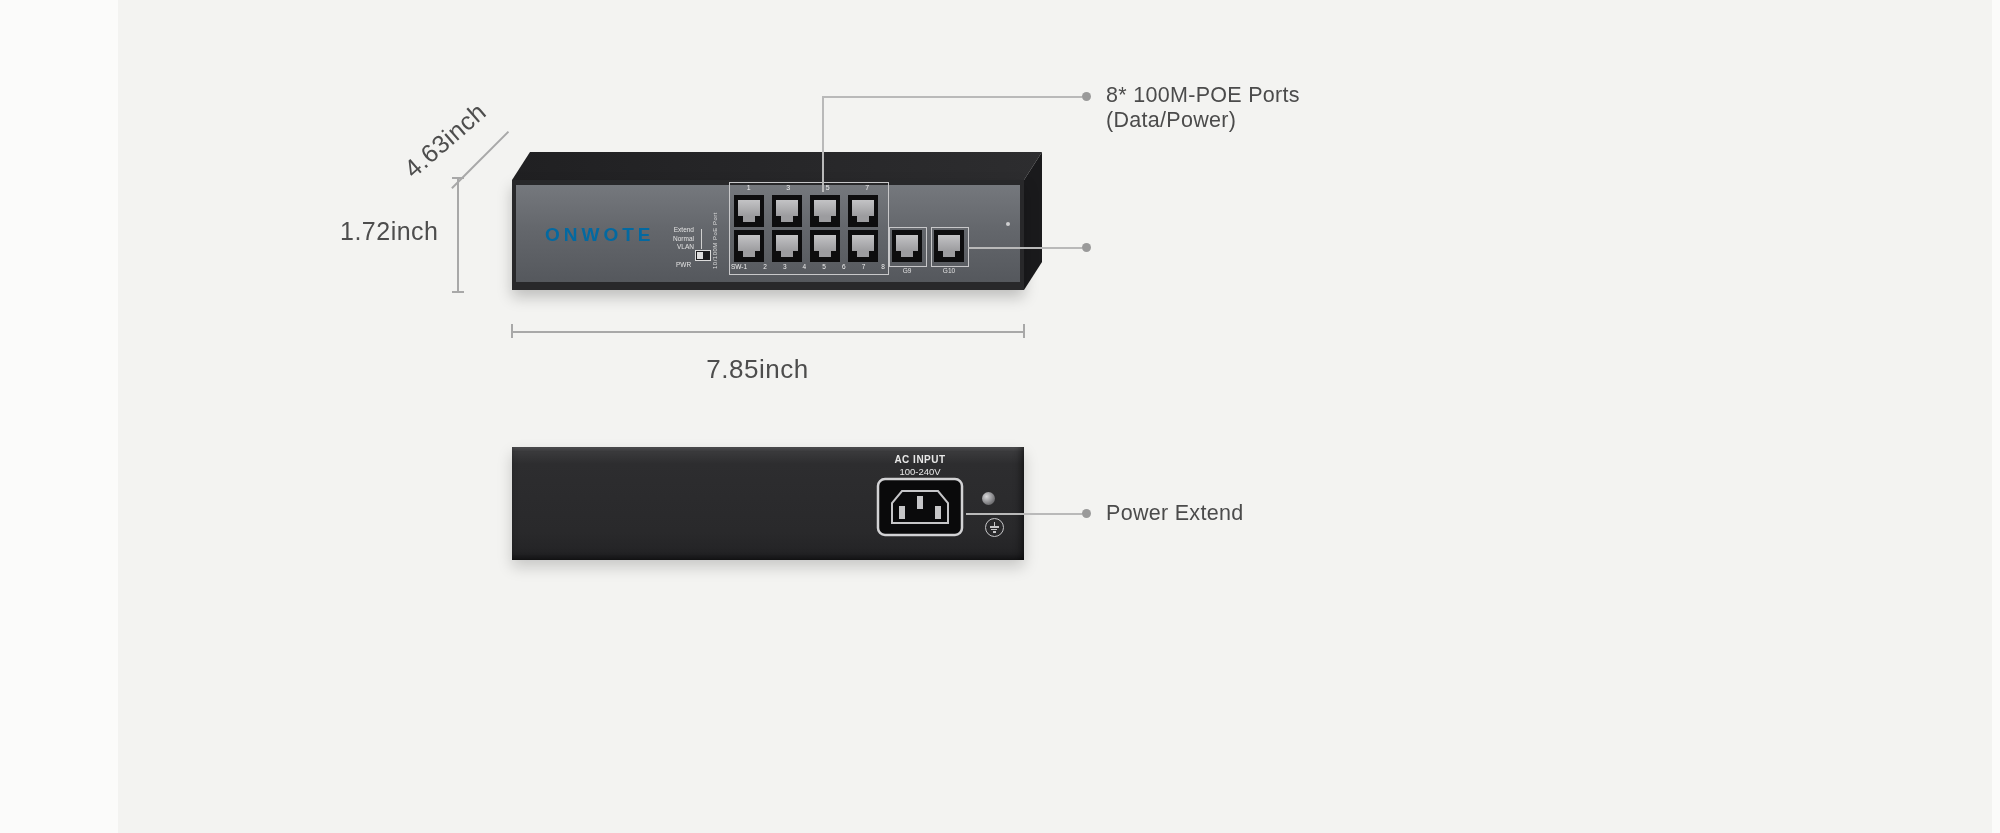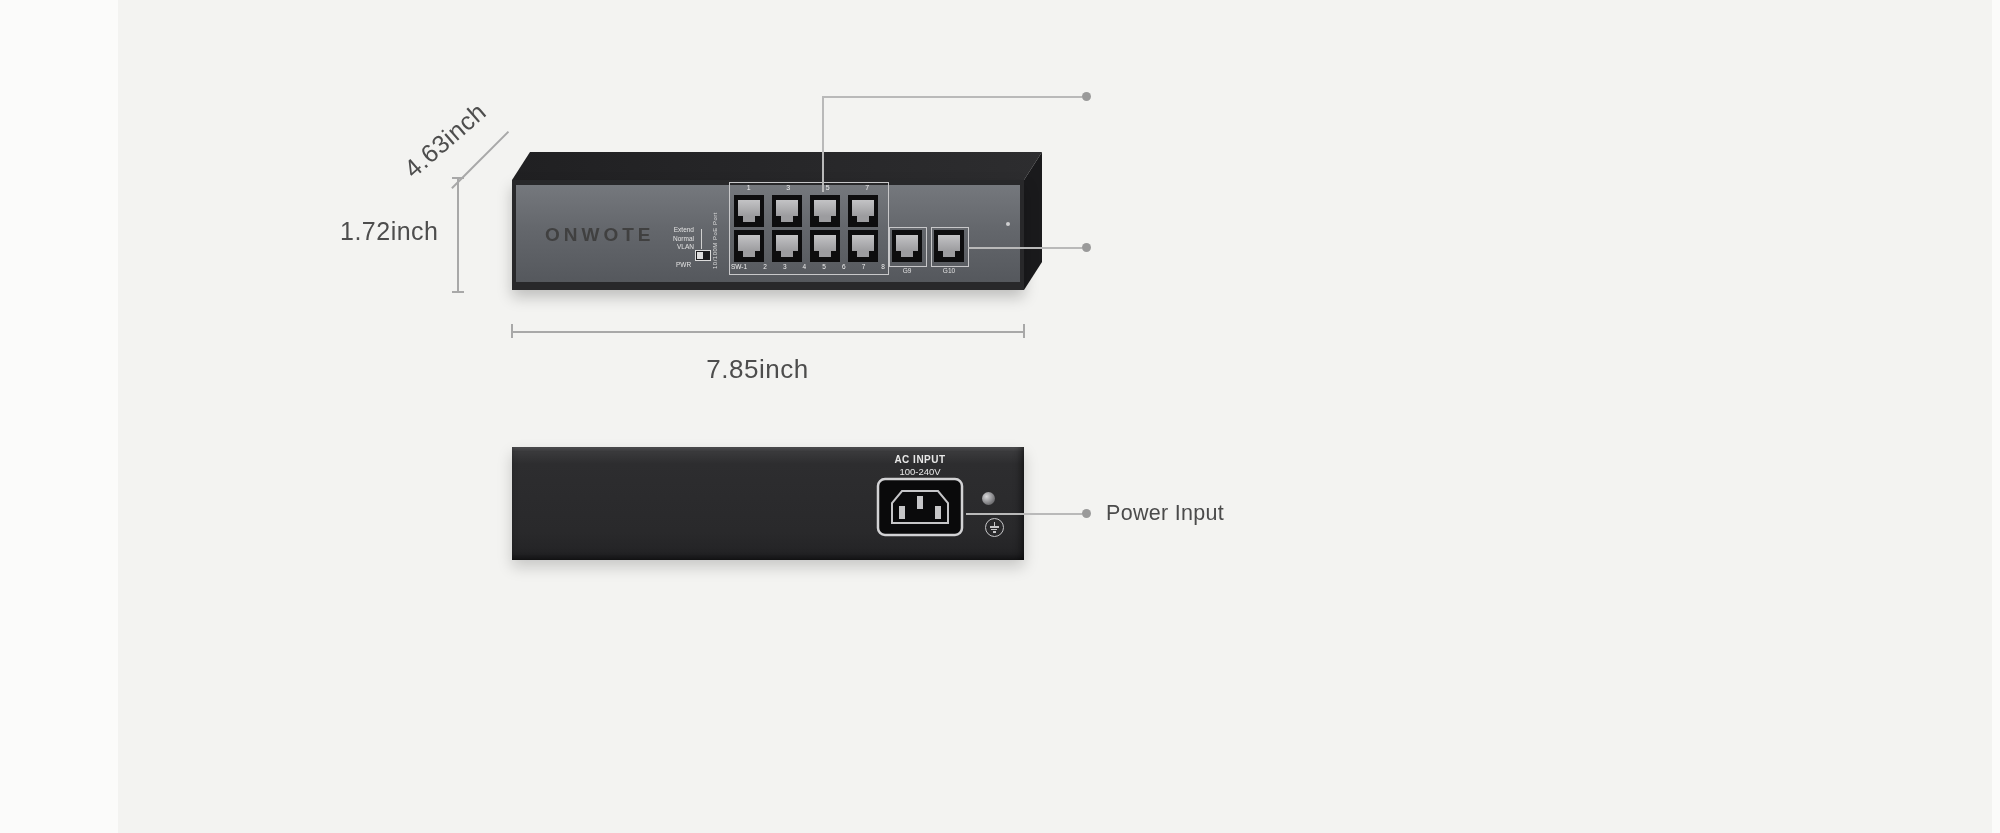--- a/index.html
+++ b/index.html
@@ -42,21 +42,21 @@
   <div class="abs" style="left:1024px;top:152px;width:18px;height:138px;
               clip-path:polygon(0 28px, 18px 0, 18px 110px, 0 138px);
               background:#1a1a1c;"></div>
 
   <div class="abs" style="left:512px;top:180px;width:512px;height:110px;background:#28282a;
               box-shadow:0 7px 14px rgba(0,0,0,0.22);"></div>
 
   <div class="abs" style="left:516px;top:185px;width:504px;height:97px;
               background:linear-gradient(180deg,#75787d 0%,#64676c 45%,#55585d 100%);"></div>
 
-  <div class="panel-text" style="left:545px;top:224px;font-size:19px;font-weight:700;letter-spacing:4px;color:#404040;">ONWOTE</div>
+  <div class="panel-text" style="left:545px;top:224px;font-size:19px;font-weight:700;letter-spacing:4px;color:#0369a1;">ONWOTE</div>
 
   <div class="abs" style="left:660px;top:226px;width:34px;text-align:right;">
     <div class="panel-text" style="position:static;font-size:6.5px;line-height:8.5px;">Extend</div>
     <div class="panel-text" style="position:static;font-size:6.5px;line-height:8.5px;">Normal</div>
     <div class="panel-text" style="position:static;font-size:6.5px;line-height:8.5px;">VLAN</div>
   </div>
   <div class="abs" style="left:701px;top:229px;width:1px;height:20px;background:#d0d0d0;"></div>
 
   <div class="abs" style="left:695px;top:250px;width:14px;height:9px;border:1px solid #dddddd;background:#1c1c1e;">
     <div class="abs" style="left:1px;top:1px;width:6px;height:7px;background:#dddddd;"></div>
@@ -145,20 +145,24 @@
   <div class="dim-line" style="left:452px;top:291px;width:12px;height:1.5px;"></div>
 
   <div class="dim-line" style="left:512px;top:331px;width:513px;height:1.5px;"></div>
   <div class="dim-line" style="left:511px;top:324px;width:1.5px;height:14px;"></div>
   <div class="dim-line" style="left:1023px;top:324px;width:1.5px;height:14px;"></div>
   <div class="dim-text" style="left:655px;top:354px;width:205px;text-align:center;font-size:26px;">7.85inch</div>
 
   <div class="callout-line" style="left:822px;top:96px;width:1.5px;height:96px;"></div>
   <div class="callout-line" style="left:822px;top:96px;width:260px;height:1.5px;"></div>
   <div class="callout-dot" style="left:1082px;top:92px;"></div>
+  <div class="callout-text" style="left:1106px;top:83px;">
+    <div>8* 100M-POE Ports</div>
+    <div>(Data/Power)</div>
+  </div>
 
   <div class="callout-line" style="left:968px;top:247px;width:114px;height:1.5px;"></div>
   <div class="callout-dot" style="left:1082px;top:243px;"></div>
 
   <div class="abs" style="left:512px;top:447px;width:512px;height:113px;
               background:linear-gradient(180deg,#515153 0%,#3a3a3c 4%,#2d2d2f 15%,#29292b 75%,#222224 100%);
               box-shadow:inset -7px 0 9px -5px rgba(0,0,0,0.55), inset 0 -5px 7px -3px rgba(0,0,0,0.6), 0 7px 14px rgba(0,0,0,0.18);"></div>
 
   <div class="abs" style="left:872px;top:454px;width:96px;text-align:center;color:#e8e8e8;line-height:11.5px;">
     <div style="font-size:10px;font-weight:700;letter-spacing:0.5px;text-align:center;">AC INPUT</div>
@@ -179,16 +183,16 @@
   <div class="abs" style="left:985px;top:518px;width:17px;height:17px;border-radius:50%;border:1.5px solid #c6c6c8;">
     <div class="abs" style="left:7.5px;top:2.5px;width:1.5px;height:4.5px;background:#c6c6c8;"></div>
     <div class="abs" style="left:3.5px;top:7px;width:9.5px;height:1.5px;background:#c6c6c8;"></div>
     <div class="abs" style="left:5.2px;top:9.5px;width:6px;height:1.5px;background:#c6c6c8;"></div>
     <div class="abs" style="left:6.7px;top:12px;width:3px;height:1.5px;background:#c6c6c8;"></div>
   </div>
 
   <div class="callout-line" style="left:966px;top:513px;width:116px;height:1.5px;"></div>
   <div class="callout-dot" style="left:1082px;top:509px;"></div>
   <div class="callout-text" style="left:1106px;top:501px;">
-    <div>Power Input</div>
+    <div>Power Extend</div>
   </div>
 
 </div>
 
 </body></html>

